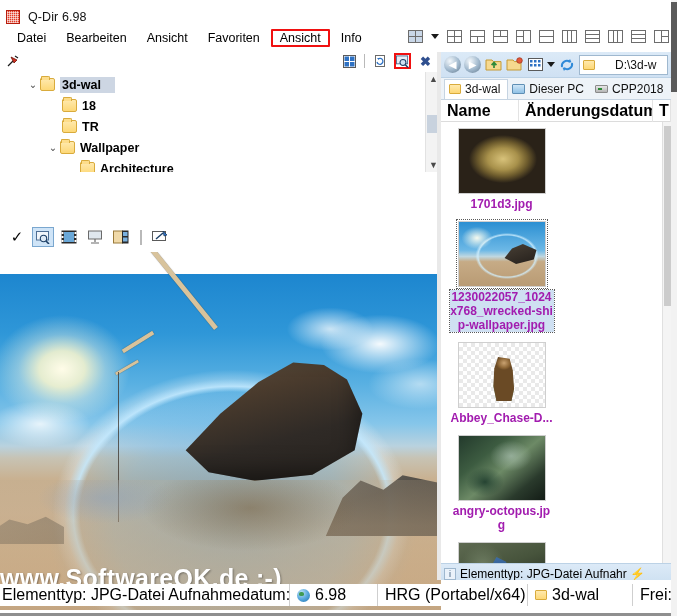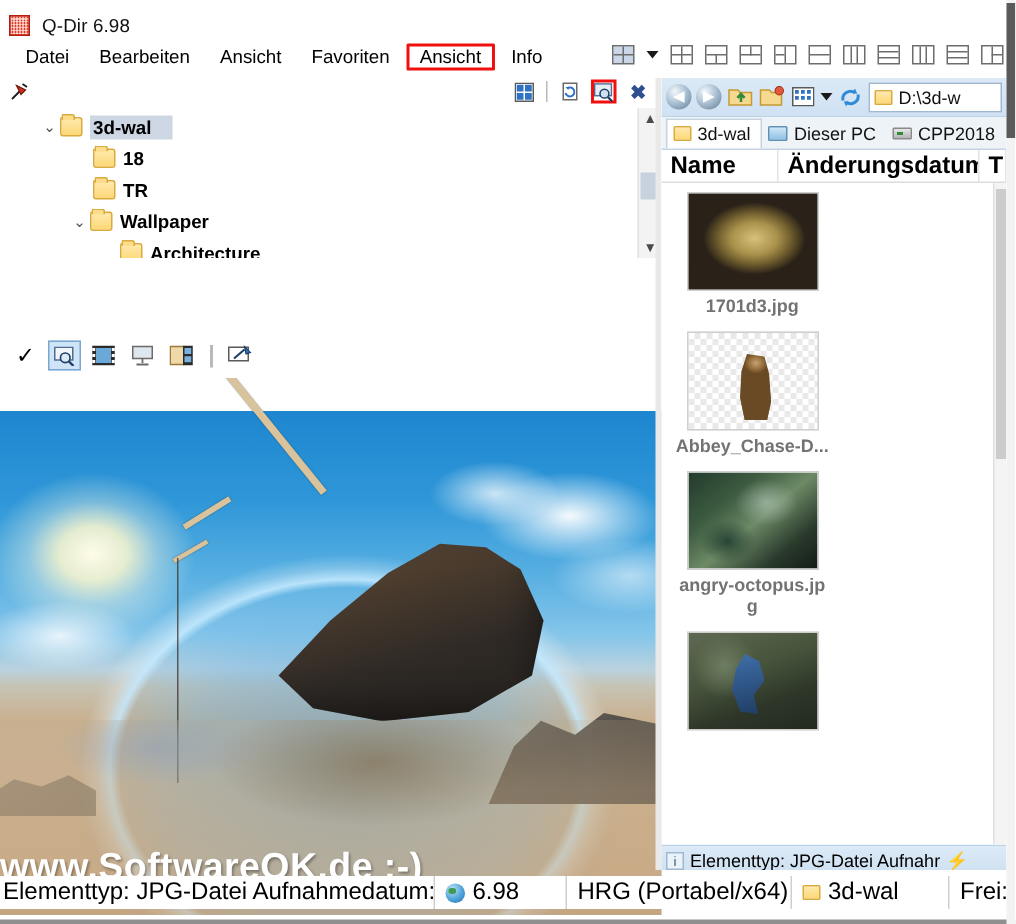--- a/index.html
+++ b/index.html
@@ -320,21 +320,21 @@
     color: #fff; font-size: 10px; line-height: 1;
     flex: 0 0 auto;
   }
   .abtn {
     width: 18px; height: 18px; flex: 0 0 auto;
     display: flex; align-items: center; justify-content: center;
   }
   .addr-box {
     flex: 1 1 auto; height: 20px; background: #ffffff;
     border: 1px solid #9fb8cf;
-    display: flex; align-items: center; gap: 4px;
+    display: flex; align-items: center; gap: 20px;
     padding: 0 3px; min-width: 0;
     overflow: hidden;
   }
   .addr-text { font-size: 12px; white-space: nowrap; color: #111; }
 
   .tabs-row {
     height: 22px; width: 230px;
     background: #eef3f8;
     display: flex; align-items: center;
     border-bottom: 1px solid #c6d4e2;
@@ -399,21 +399,21 @@
     display: flex; flex-direction: column; align-items: center;
   }
   .cell .thumb {
     width: 88px; height: 66px;
     border: 1px solid #cfcfcf;
     background: #e9e9e9;
     margin-bottom: 3px;
     overflow: hidden; position: relative;
   }
   .cell .cap {
-    font-size: 12px; font-weight: bold; color: #737373;
+    font-size: 12px; font-weight: bold; color: #a21caf;
     text-align: center; line-height: 14px;
     word-break: break-all; max-width: 104px;
   }
   .cell.selected .cap {
     background: #cfe0f2; outline: 1px dotted #5a5a5a;
   }
   .cell.selected .thumb { outline: 1px dotted #5a5a5a; outline-offset: 1px; }
 
   
   .th-watch {
@@ -769,20 +769,26 @@
     </div>
 
     <div class="grid-area">
       <div class="grid-inner">
         <div class="cell">
           <div class="thumb">
               <div class="th-watch"></div>
             </div>
           <div class="cap">1701d3.jpg</div>
         </div>
+        <div class="cell selected">
+          <div class="thumb">
+              <div class="th-ship"></div>
+            </div>
+          <div class="cap">1230022057_1024x768_wrecked-ship-wallpaper.jpg</div>
+        </div>
         <div class="cell">
           <div class="thumb">
               <div class="th-abbey"></div>
             </div>
           <div class="cap">Abbey_Chase-D...</div>
         </div>
         <div class="cell">
           <div class="thumb">
               <div class="th-octopus"></div>
             </div>

